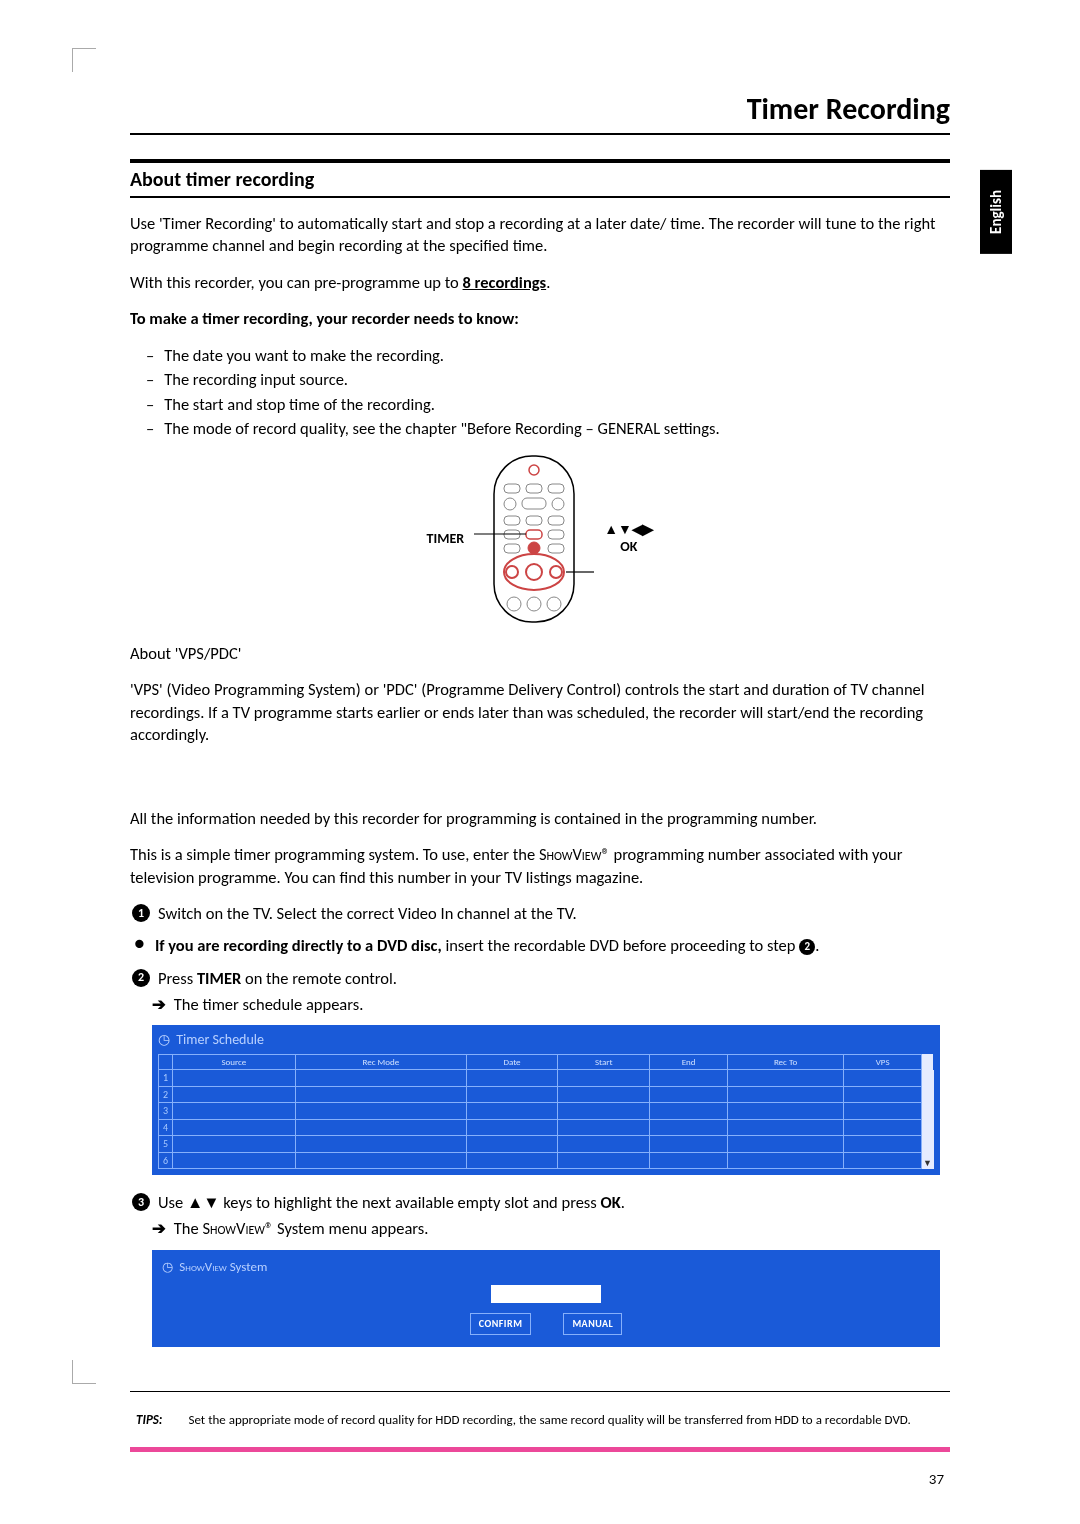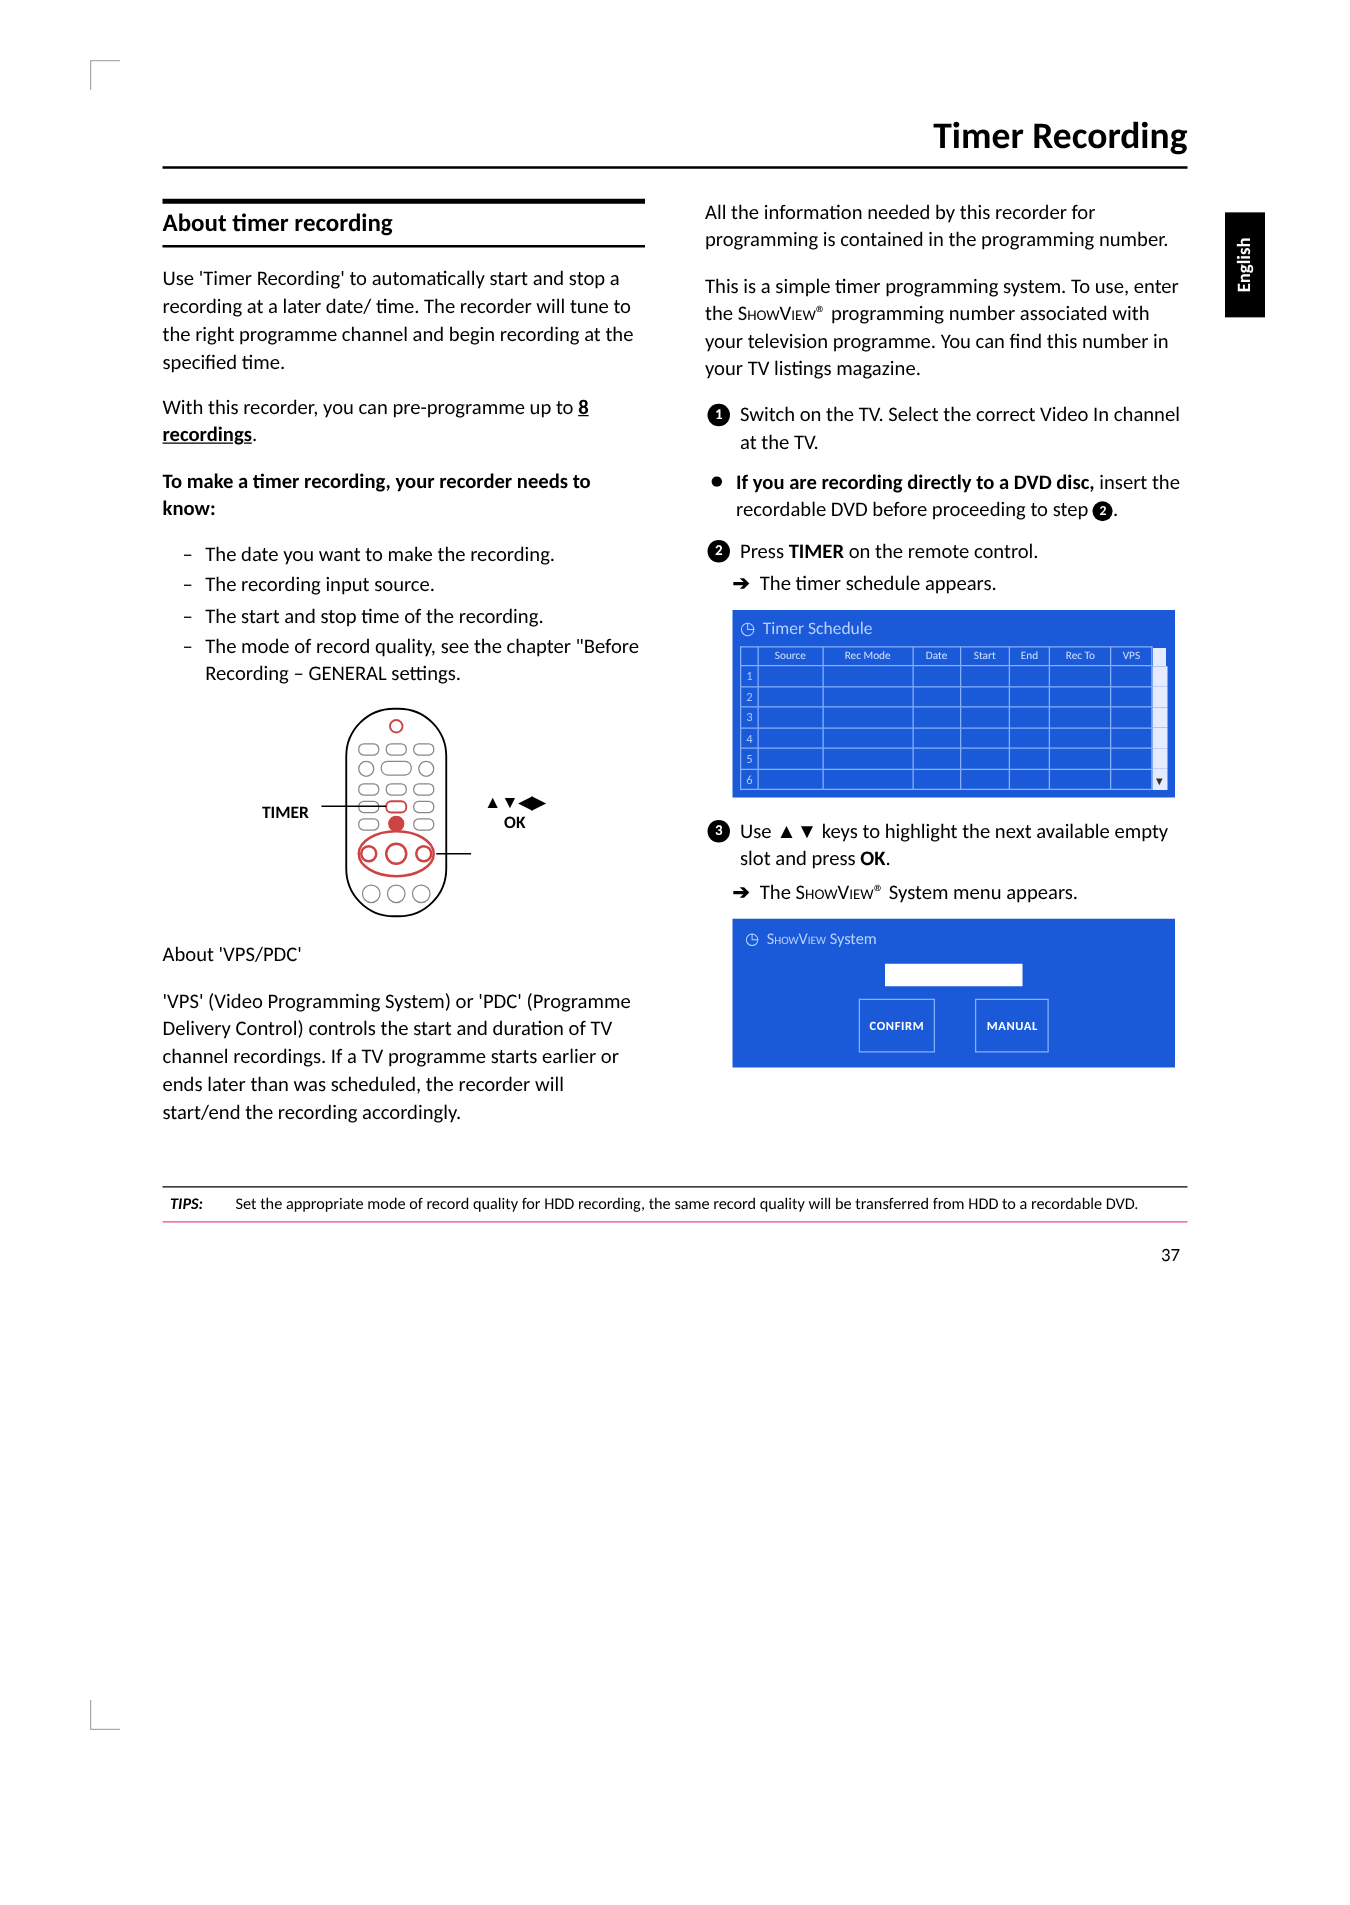--- a/index.html
+++ b/index.html
@@ -20,20 +20,21 @@
     text-align: right;
     font-size: 30px;
     font-weight: bold;
     border-bottom: 2px solid #000;
     padding-bottom: 6px;
     margin-bottom: 24px;
   }
   .columns {
     display: flex;
     gap: 48px;
+    flex-direction: column;
   }
   .col { flex: 1; font-size: 16.5px; line-height: 1.35; }
   .section-heading {
     font-size: 20px;
     font-weight: bold;
     border-top: 4px solid #000;
     border-bottom: 2px solid #000;
     padding: 3px 0;
     margin-bottom: 14px;
   }
@@ -111,26 +112,26 @@
     font-size: 12px;
     margin: 6px 10px 10px 22px;
     padding: 8px 10px 12px;
     line-height: 1.35;
   }
   .osd2-title { color: #b8d0ff; font-size: 13px; margin-bottom: 6px; display: flex; align-items: center; gap: 6px;}
   .osd2-input {
     background: #fff; height: 18px; width: 110px; margin: 10px auto 10px; display: block;
   }
   .osd2-btns { display: flex; justify-content: center; gap: 32px; }
-  .osd2-btn { border: 1px solid #86b0fb; color: #fff; font-size: 10px; font-weight: bold; padding: 14px 8px; letter-spacing: 0.5px; }
+  .osd2-btn { border: 1px solid #86b0fb; color: #fff; font-size: 10px; font-weight: bold; padding: 3px 8px; letter-spacing: 0.5px; }
   .tips-bar {
     margin-top: 34px;
     border-top: 1px solid #000;
-    border-bottom: 1px solid #ec4899;
-    padding: 6px 0;
+    border-bottom: 5px solid #ec4899;
+    padding: 20px 0;
     font-size: 13px;
     display: flex;
     gap: 26px;
   }
   .tips-label { font-style: italic; font-weight: bold; padding-left: 6px; }
   .page-num { text-align: right; font-size: 15px; margin-top: 18px; padding-right: 6px; }
   .smallcaps { font-variant: small-caps; }
   .crop-l { position: absolute; left: 72px; top: 48px; width: 24px; height: 24px; border-left: 1px solid #aaa; border-top: 1px solid #aaa; }
   .crop-lb { position: absolute; left: 72px; top: 1360px; width: 24px; height: 24px; border-left: 1px solid #aaa; border-bottom: 1px solid #aaa; }
 </style>

